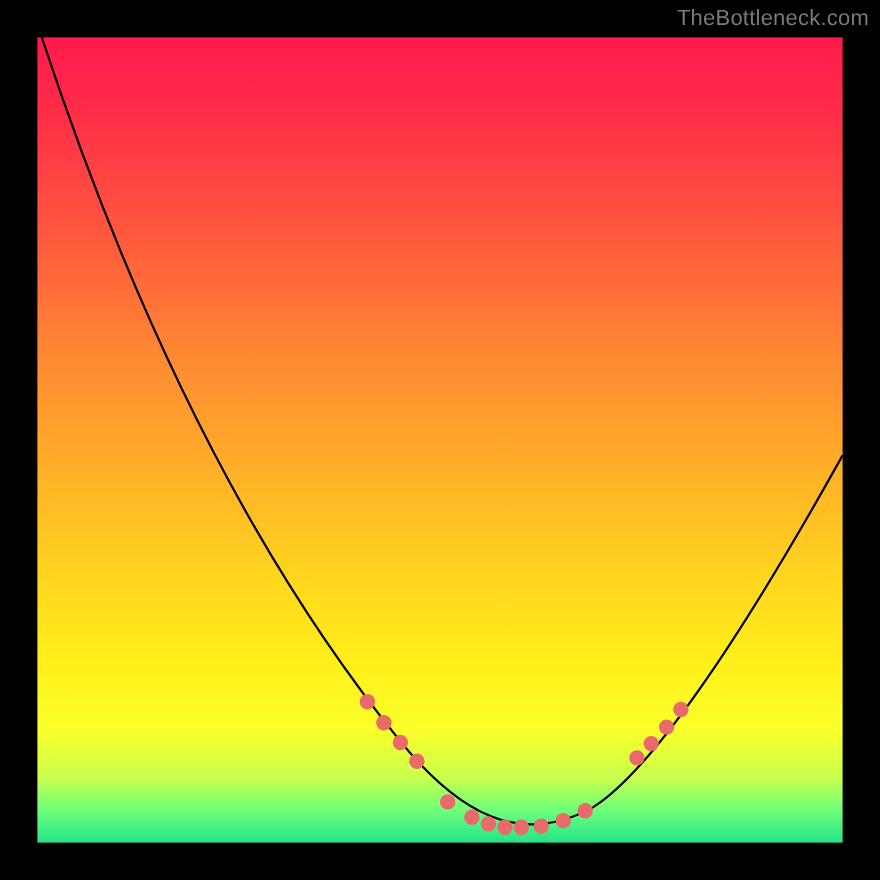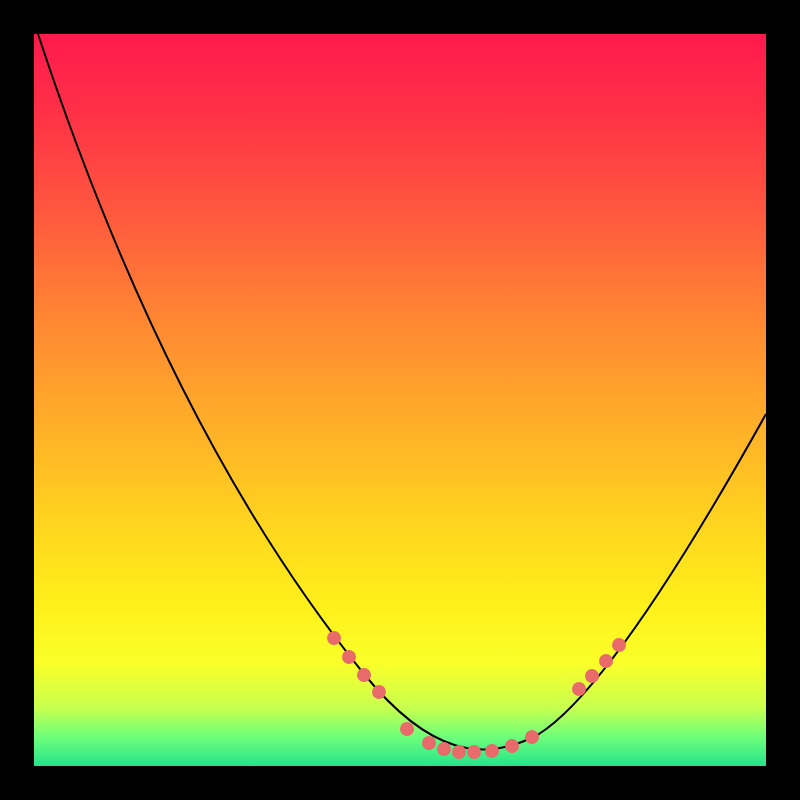--- a/index.html
+++ b/index.html
@@ -89,14 +89,15 @@
           <circle cx="478" cy="712" r="7" class="dot"></circle>
           <circle cx="498" cy="703" r="7" class="dot"></circle>
           <circle cx="545" cy="655" r="7" class="dot"></circle>
           <circle cx="558" cy="642" r="7" class="dot"></circle>
           <circle cx="572" cy="627" r="7" class="dot"></circle>
           <circle cx="585" cy="611" r="7" class="dot"></circle>
         </g>
     </svg>
   </div>
 
+  <div class="watermark">TheBottleneck.com</div>
 
 </div>
 
 </body></html>

